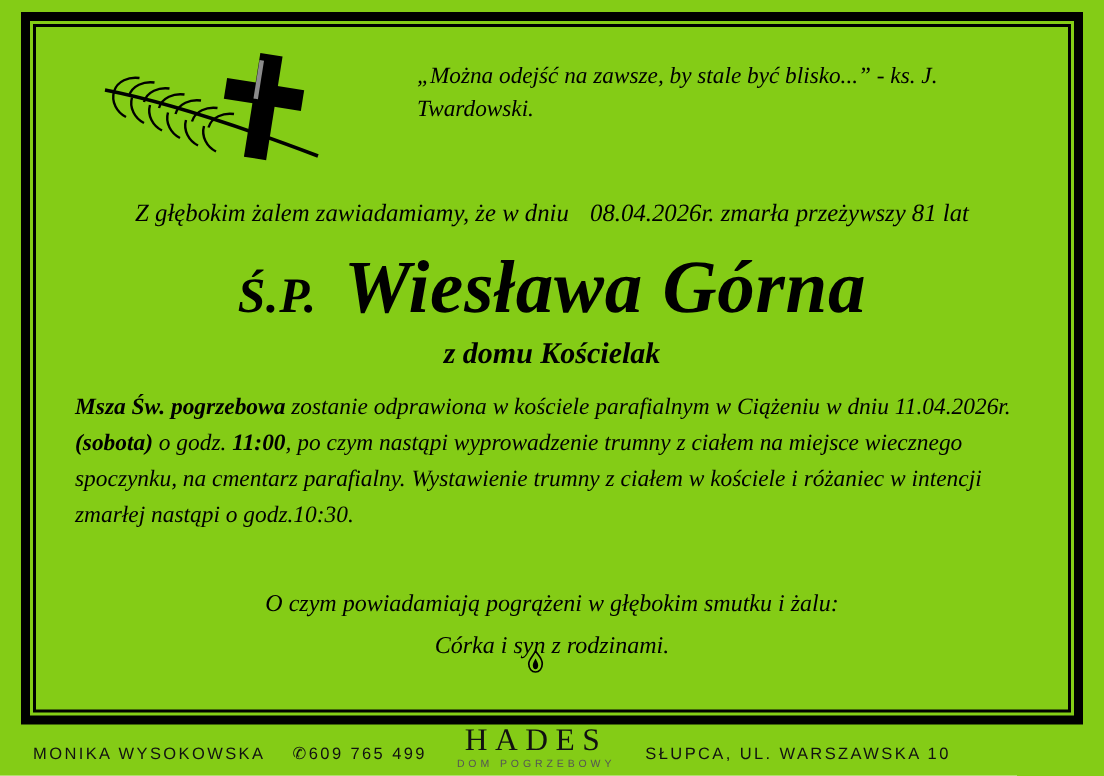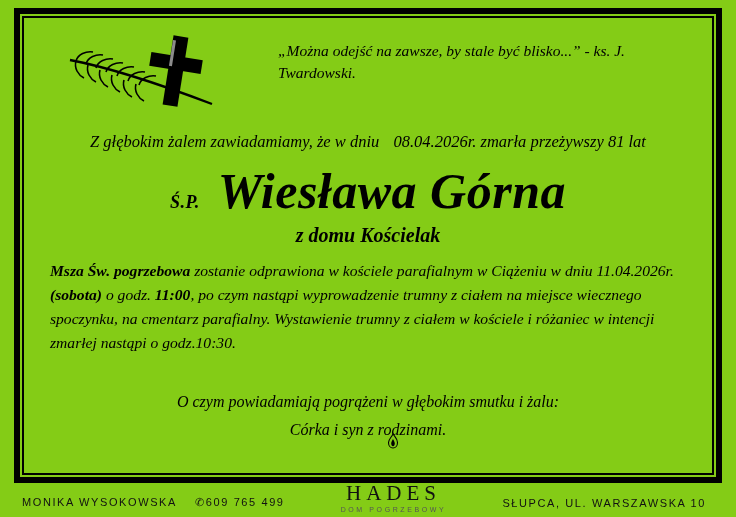--- a/index.html
+++ b/index.html
@@ -93,21 +93,21 @@
 
   
   .name-row {
     margin-top: 14px;
     display: flex;
     align-items: baseline;
     justify-content: center;
   }
   .sp {
     font-style: italic;
-    font-size: 18px;
+    font-size: 33px;
     font-weight: bold;
     padding-right: 18px;
     letter-spacing: 0.5px;
   }
   .fullname {
     font-size: 50px;
     font-weight: bold;
     font-style: italic;
     letter-spacing: 0.5px;
     line-height: 1;
@@ -139,30 +139,31 @@
     font-style: italic;
     font-size: 16px;
     text-align: center;
     line-height: 1.75;
   }
 
   
   .footer {
     position: absolute;
     left: 22px;
-    right: 30px;
+    right: 40px;
     bottom: 2px;
     height: 46px;
     display: flex;
     align-items: flex-end;
-    justify-content: space-between;
+    justify-content: flex-start;
     font-family: "Liberation Sans", sans-serif;
     font-size: 11px;
     letter-spacing: 1.6px;
     color: #111111;
+    gap: 20px;
   }
   .footer-left {
     padding-bottom: 6px;
     white-space: nowrap;
   }
   .footer-left .phone {
     padding-left: 14px;
   }
   .footer-center {
     text-align: center;

